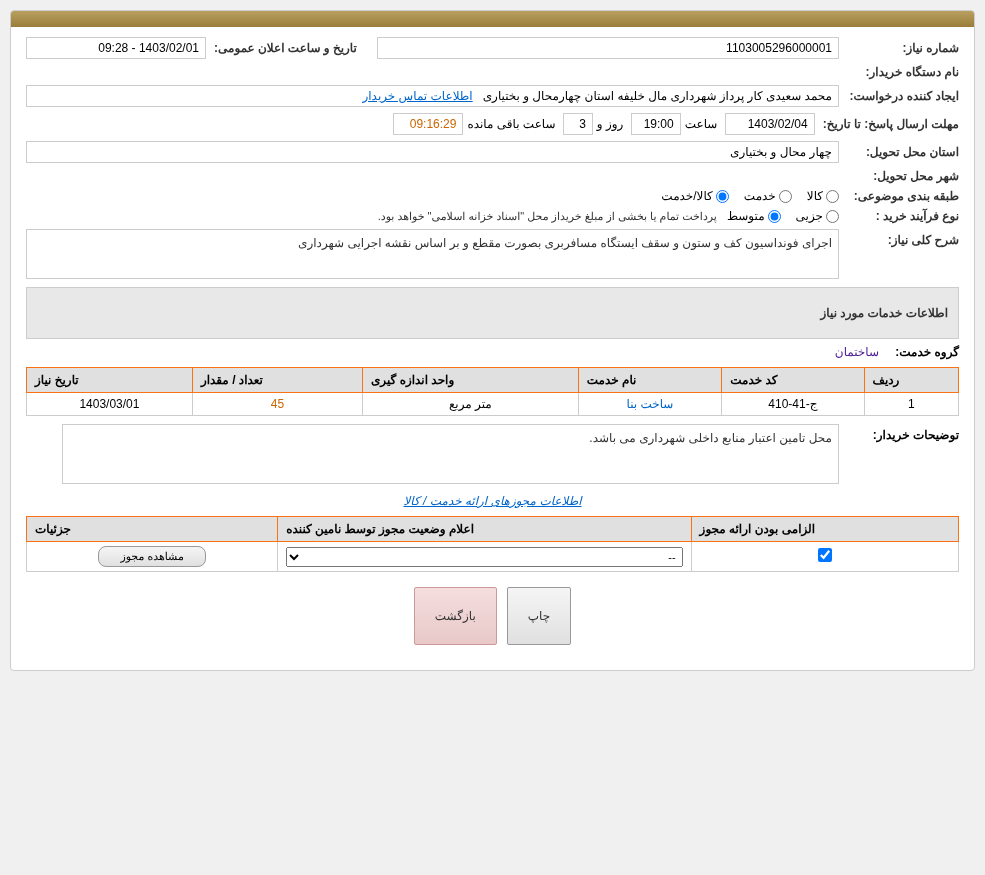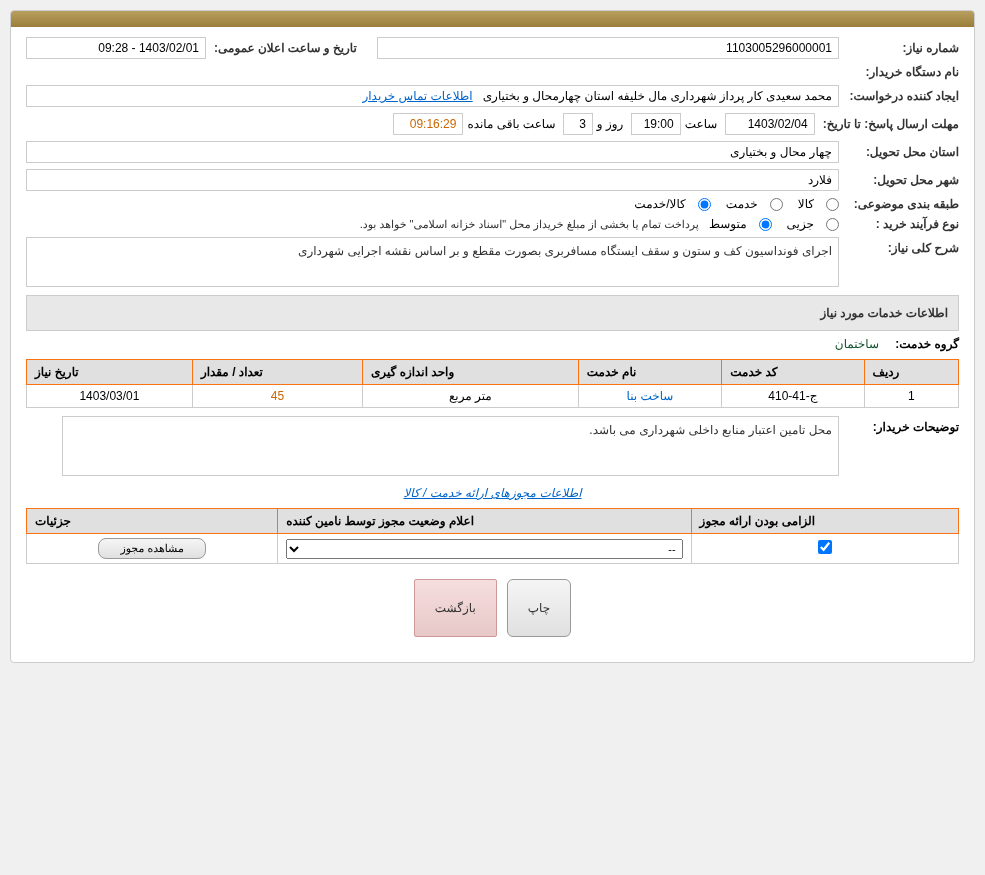--- a/index.html
+++ b/index.html
@@ -64,21 +64,21 @@
     }
     .small-box {
       border: 1px solid #ccc;
       background: #fff;
       padding: 3px 6px;
       min-height: 22px;
     }
     .section-header {
       background: #e8e8e8;
       border: 1px solid #ccc;
-      padding: 10px 10px;
+      padding: 18px 10px;
       font-weight: bold;
       text-align: right;
       margin: 8px 0 6px 0;
       color: #333;
     }
     .description-box {
       border: 1px solid #ccc;
       background: #fff;
       padding: 6px;
       min-height: 50px;
@@ -88,21 +88,21 @@
     }
     .radio-group {
       display: flex;
       gap: 15px;
       align-items: center;
       flex-direction: row;
     }
     .radio-item {
       display: flex;
       align-items: center;
-      gap: 12px;
+      gap: 3px;
     }
     .radio-item input[type="radio"] {
       margin: 0;
     }
     .table-section {
       margin: 8px 0;
     }
     table {
       width: 100%;
       border-collapse: collapse;
@@ -170,40 +170,39 @@
       padding: 21px 20px;
       border: 1px solid #999;
       cursor: pointer;
       font-size: 12px;
       font-family: Tahoma, Arial, sans-serif;
       border-radius: 2px;
     }
     .btn-print {
       background: linear-gradient(to bottom, #f5f5f5, #e0e0e0);
       color: #333;
-      border-radius: 6px;
     }
     .btn-back {
       background: linear-gradient(to bottom, #f5dede, #e8c8c8);
       color: #333;
       border: 1px solid #cc9999;
     }
     .service-group-row {
       display: flex;
       align-items: center;
       margin-bottom: 6px;
     }
     .service-group-label {
       font-weight: bold;
       min-width: 80px;
       text-align: right;
       padding-left: 8px;
     }
     .service-group-value {
-      color: #14532d;
+      color: #4c1d95;
     }
     .checkbox-cell {
       text-align: center;
     }
     .checkbox-cell input[type="checkbox"] {
       width: 14px;
       height: 14px;
     }
     .select-cell select {
       width: 100%;
@@ -276,21 +275,20 @@
         <div class="small-box value-orange" style="min-width:70px;">09:16:29</div>
       </div>
 
       <div class="info-row">
         <span class="label">استان محل تحویل:</span>
         <div class="value-box">چهار محال و بختیاری</div>
       </div>
 
       <div class="info-row">
         <span class="label">شهر محل تحویل:</span>
-        <div class="value-box">فلارد</div>
       </div>
 
       <div class="info-row">
         <span class="label">طبقه بندی موضوعی:</span>
         <div class="radio-group">
           <div class="radio-item">
             <input type="radio" name="category" style="">
             <span>کالا</span>
           </div>
           <div class="radio-item">

